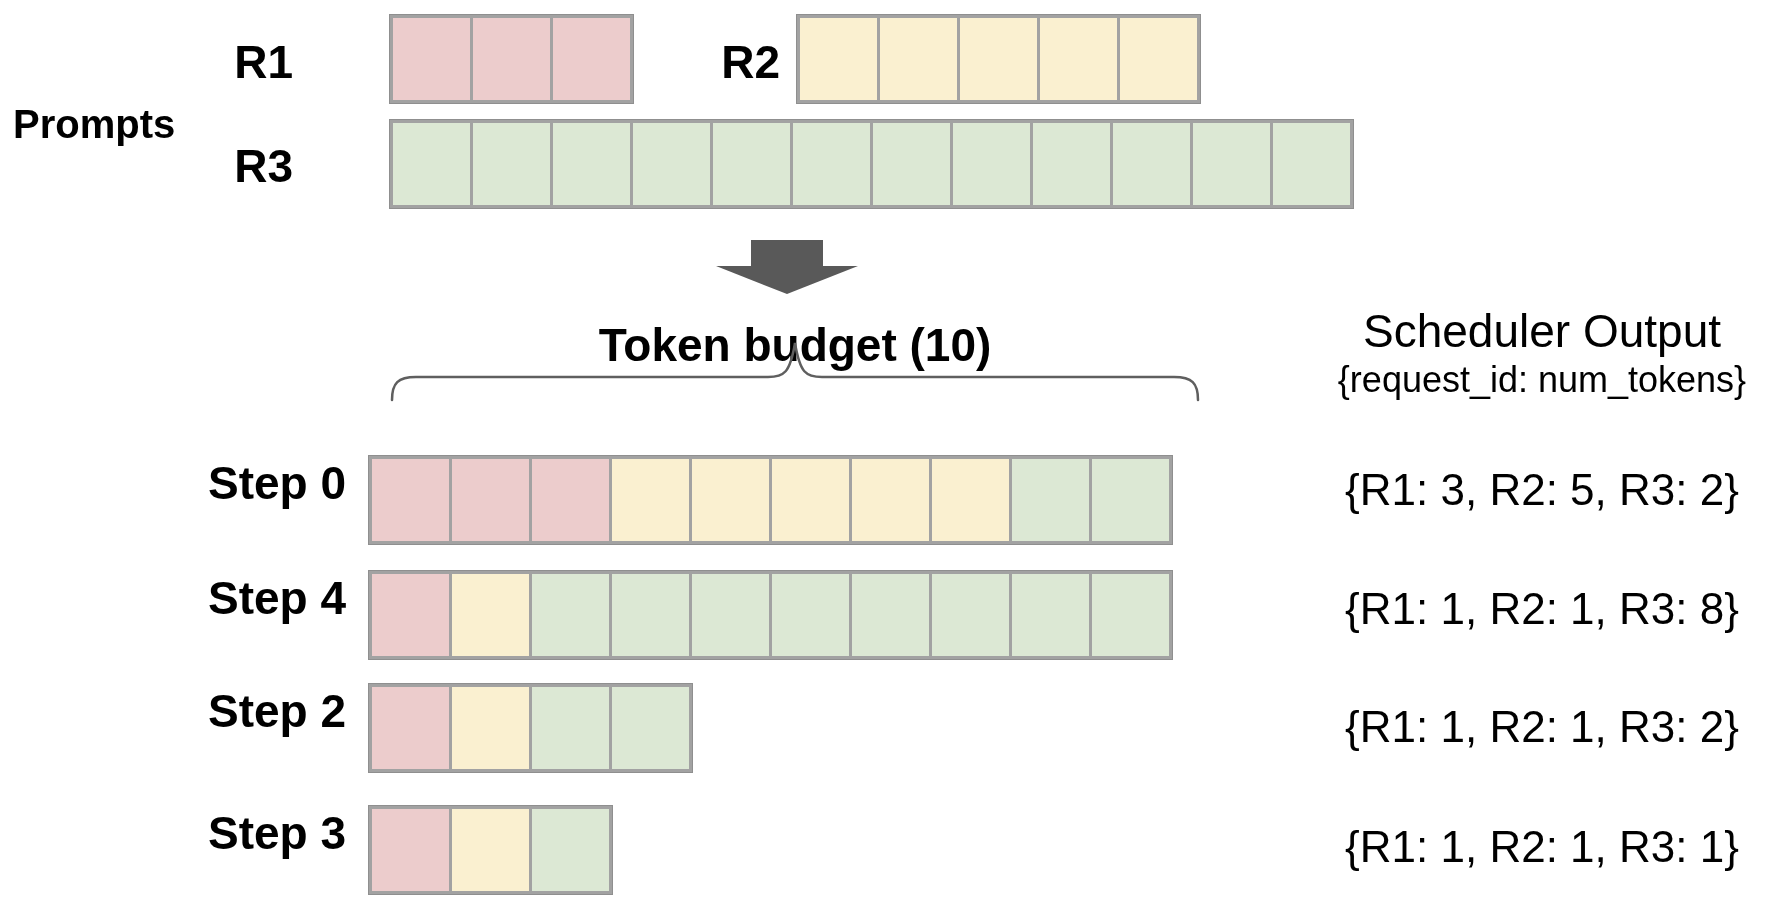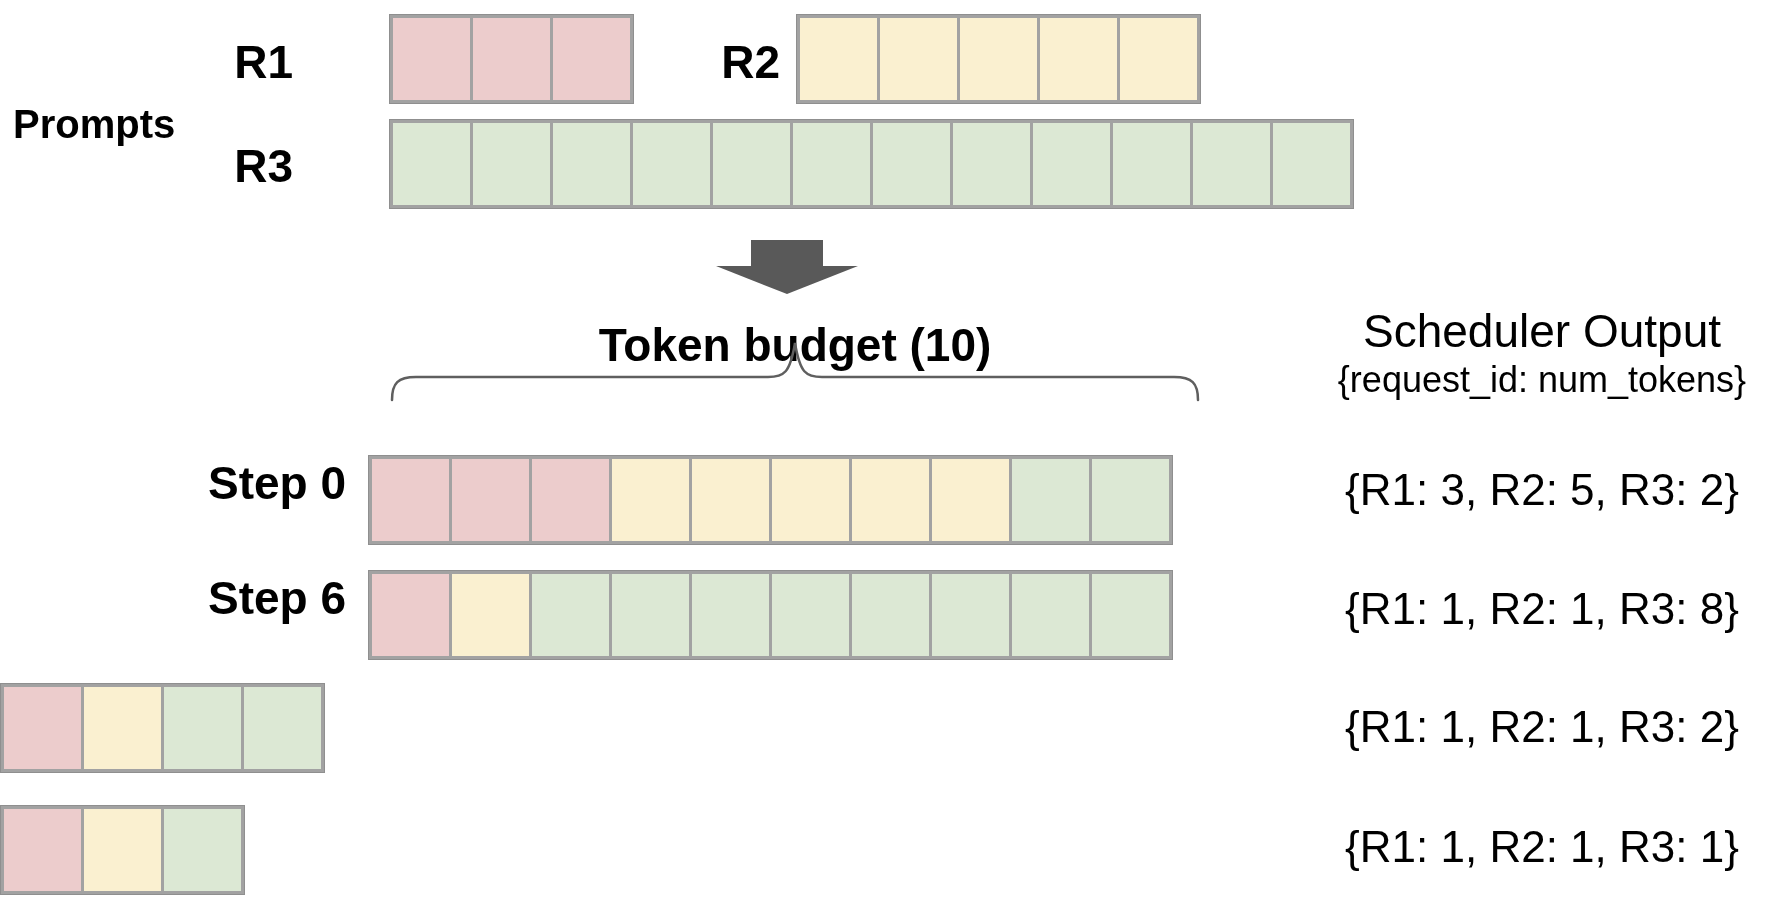--- a/index.html
+++ b/index.html
@@ -156,45 +156,47 @@
         <div class="cell" style="background: rgb(250, 240, 208);"></div>
         <div class="cell" style="background: rgb(250, 240, 208);"></div>
         <div class="cell" style="background: rgb(250, 240, 208);"></div>
         <div class="cell" style="background: rgb(250, 240, 208);"></div>
         <div class="cell" style="background: rgb(220, 232, 212);"></div>
         <div class="cell" style="background: rgb(220, 232, 212);"></div>
       </div>
     </div>
     <div class="output-line" style="top: 462px;">{R1: 3, R2: 5, R3: 2}</div>
     <div class="step-row" style="top: 570px;">
-      <div class="label step-label">Step 6</div>
+      <div class="label step-label">Step 4</div>
       <div class="cells-row">
         <div class="cell" style="background: rgb(236, 204, 204);"></div>
         <div class="cell" style="background: rgb(250, 240, 208);"></div>
         <div class="cell" style="background: rgb(220, 232, 212);"></div>
         <div class="cell" style="background: rgb(220, 232, 212);"></div>
         <div class="cell" style="background: rgb(220, 232, 212);"></div>
         <div class="cell" style="background: rgb(220, 232, 212);"></div>
         <div class="cell" style="background: rgb(220, 232, 212);"></div>
         <div class="cell" style="background: rgb(220, 232, 212);"></div>
         <div class="cell" style="background: rgb(220, 232, 212);"></div>
         <div class="cell" style="background: rgb(220, 232, 212);"></div>
       </div>
     </div>
     <div class="output-line" style="top: 581px;">{R1: 1, R2: 1, R3: 8}</div>
     <div class="step-row" style="top: 683px;">
+      <div class="label step-label">Step 2</div>
       <div class="cells-row">
         <div class="cell" style="background: rgb(236, 204, 204);"></div>
         <div class="cell" style="background: rgb(250, 240, 208);"></div>
         <div class="cell" style="background: rgb(220, 232, 212);"></div>
         <div class="cell" style="background: rgb(220, 232, 212);"></div>
       </div>
     </div>
     <div class="output-line" style="top: 699px;">{R1: 1, R2: 1, R3: 2}</div>
     <div class="step-row" style="top: 805px;">
+      <div class="label step-label">Step 3</div>
       <div class="cells-row">
         <div class="cell" style="background: rgb(236, 204, 204);"></div>
         <div class="cell" style="background: rgb(250, 240, 208);"></div>
         <div class="cell" style="background: rgb(220, 232, 212);"></div>
       </div>
     </div>
     <div class="output-line" style="top: 819px;">{R1: 1, R2: 1, R3: 1}</div>
   </div>
 
 </body></html>

